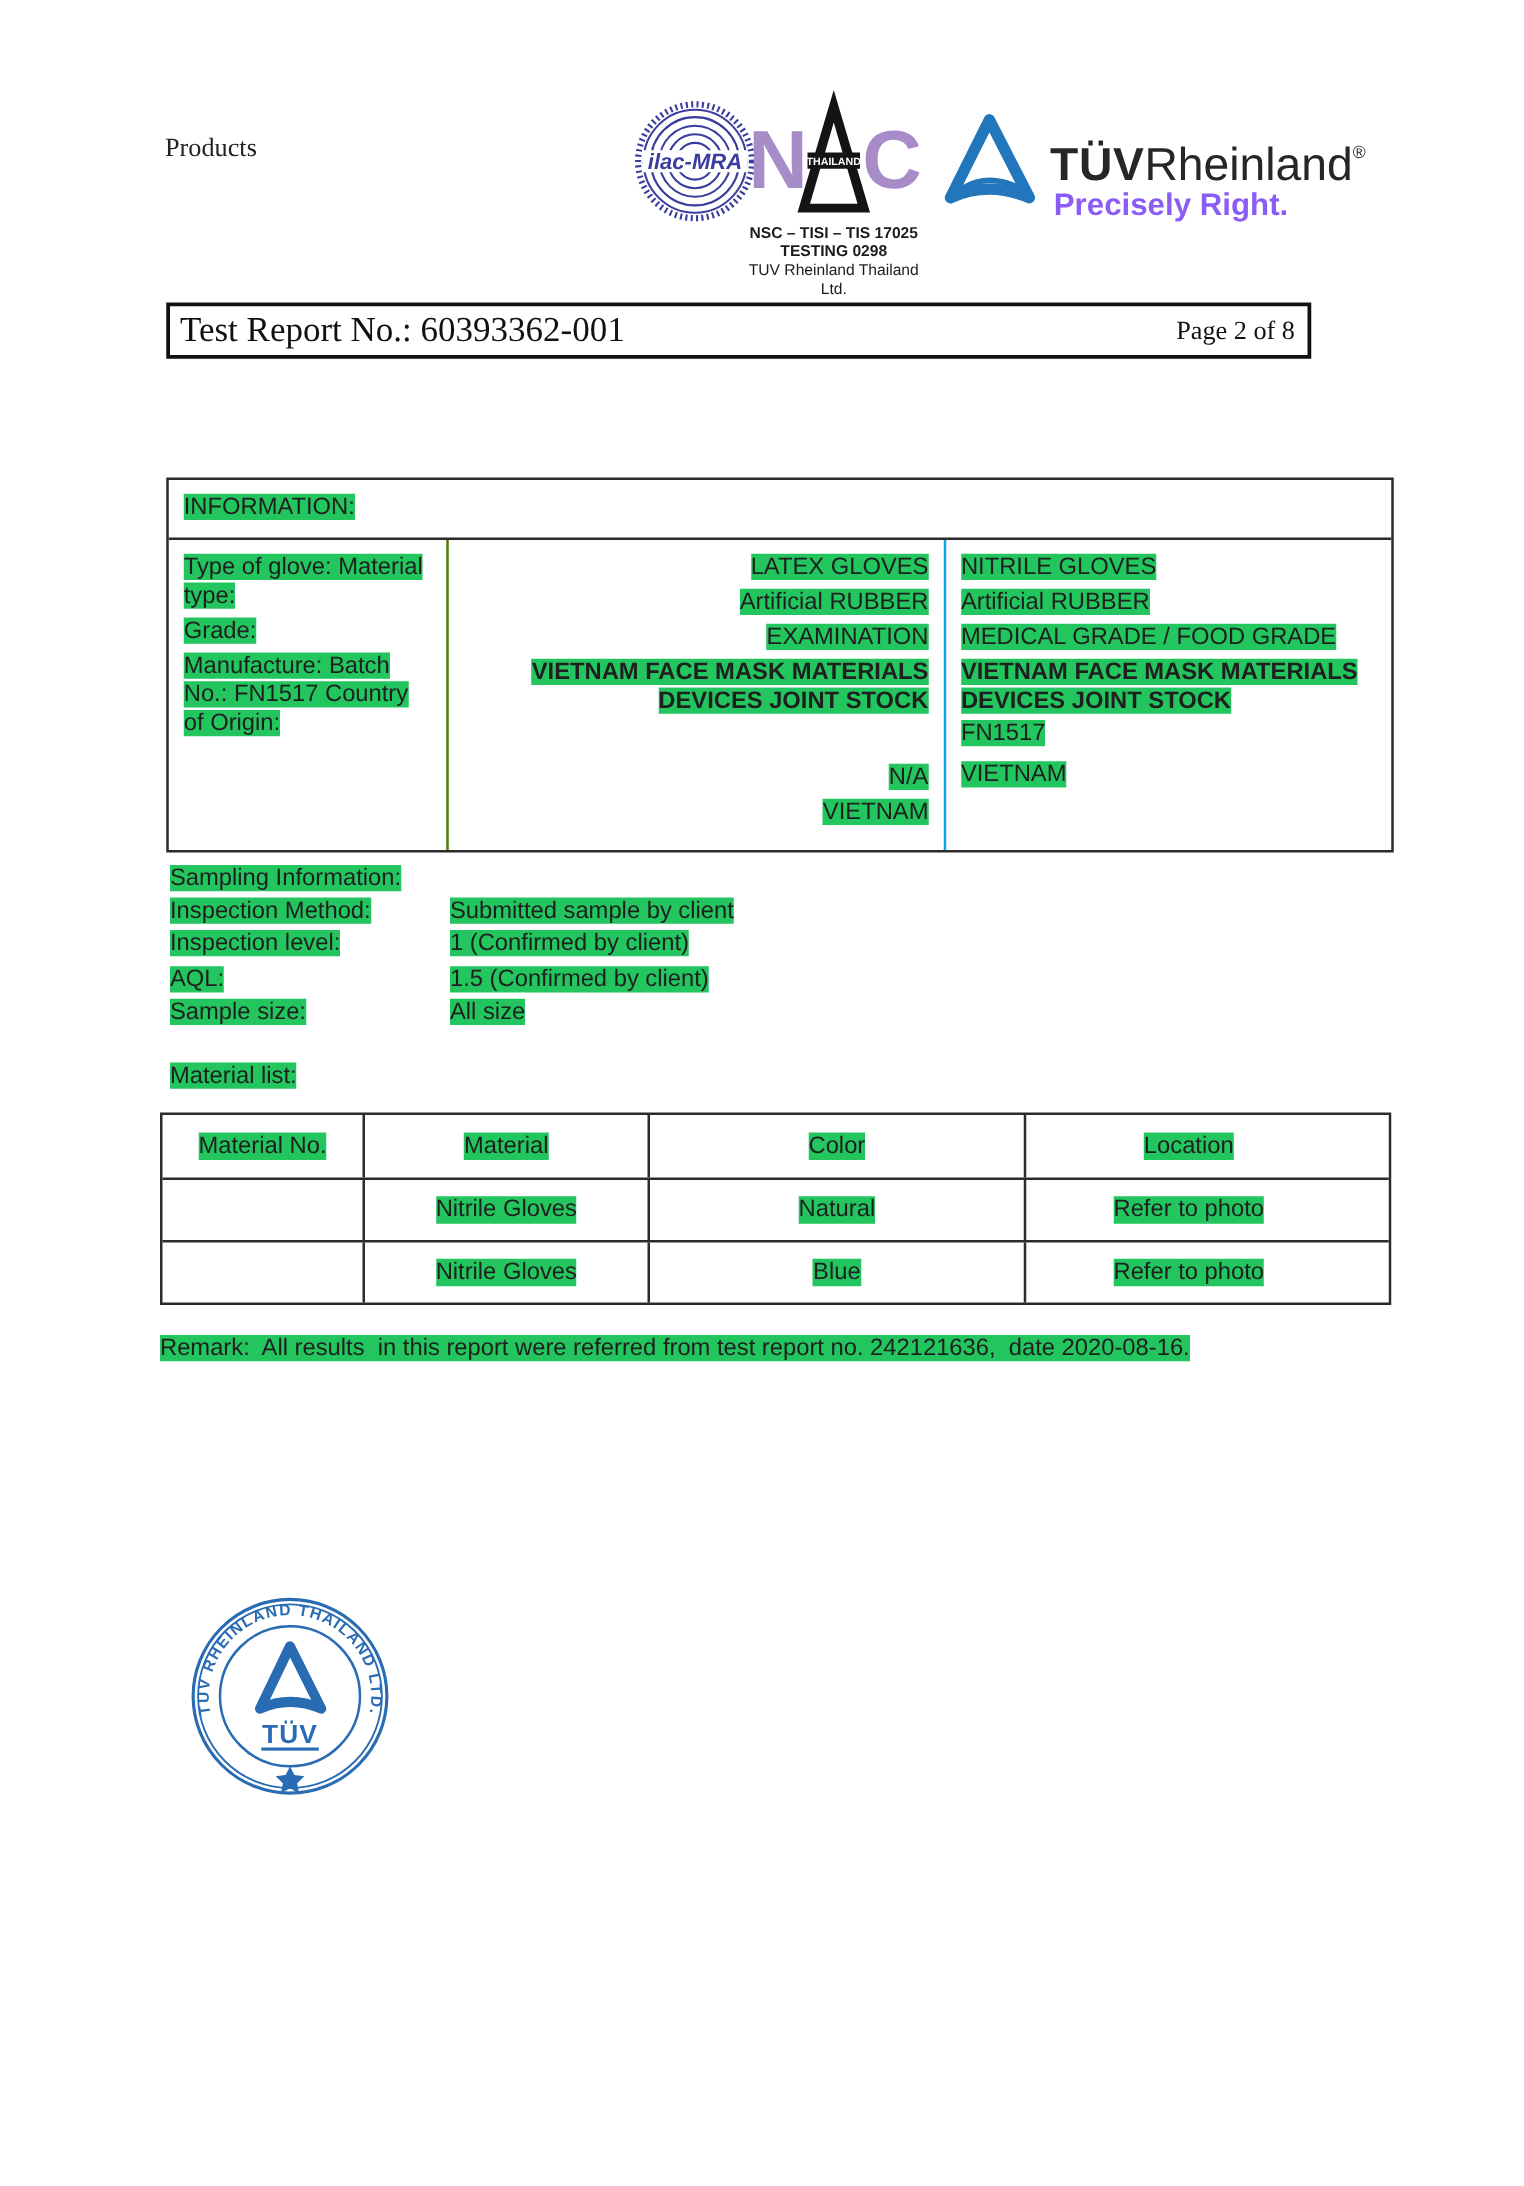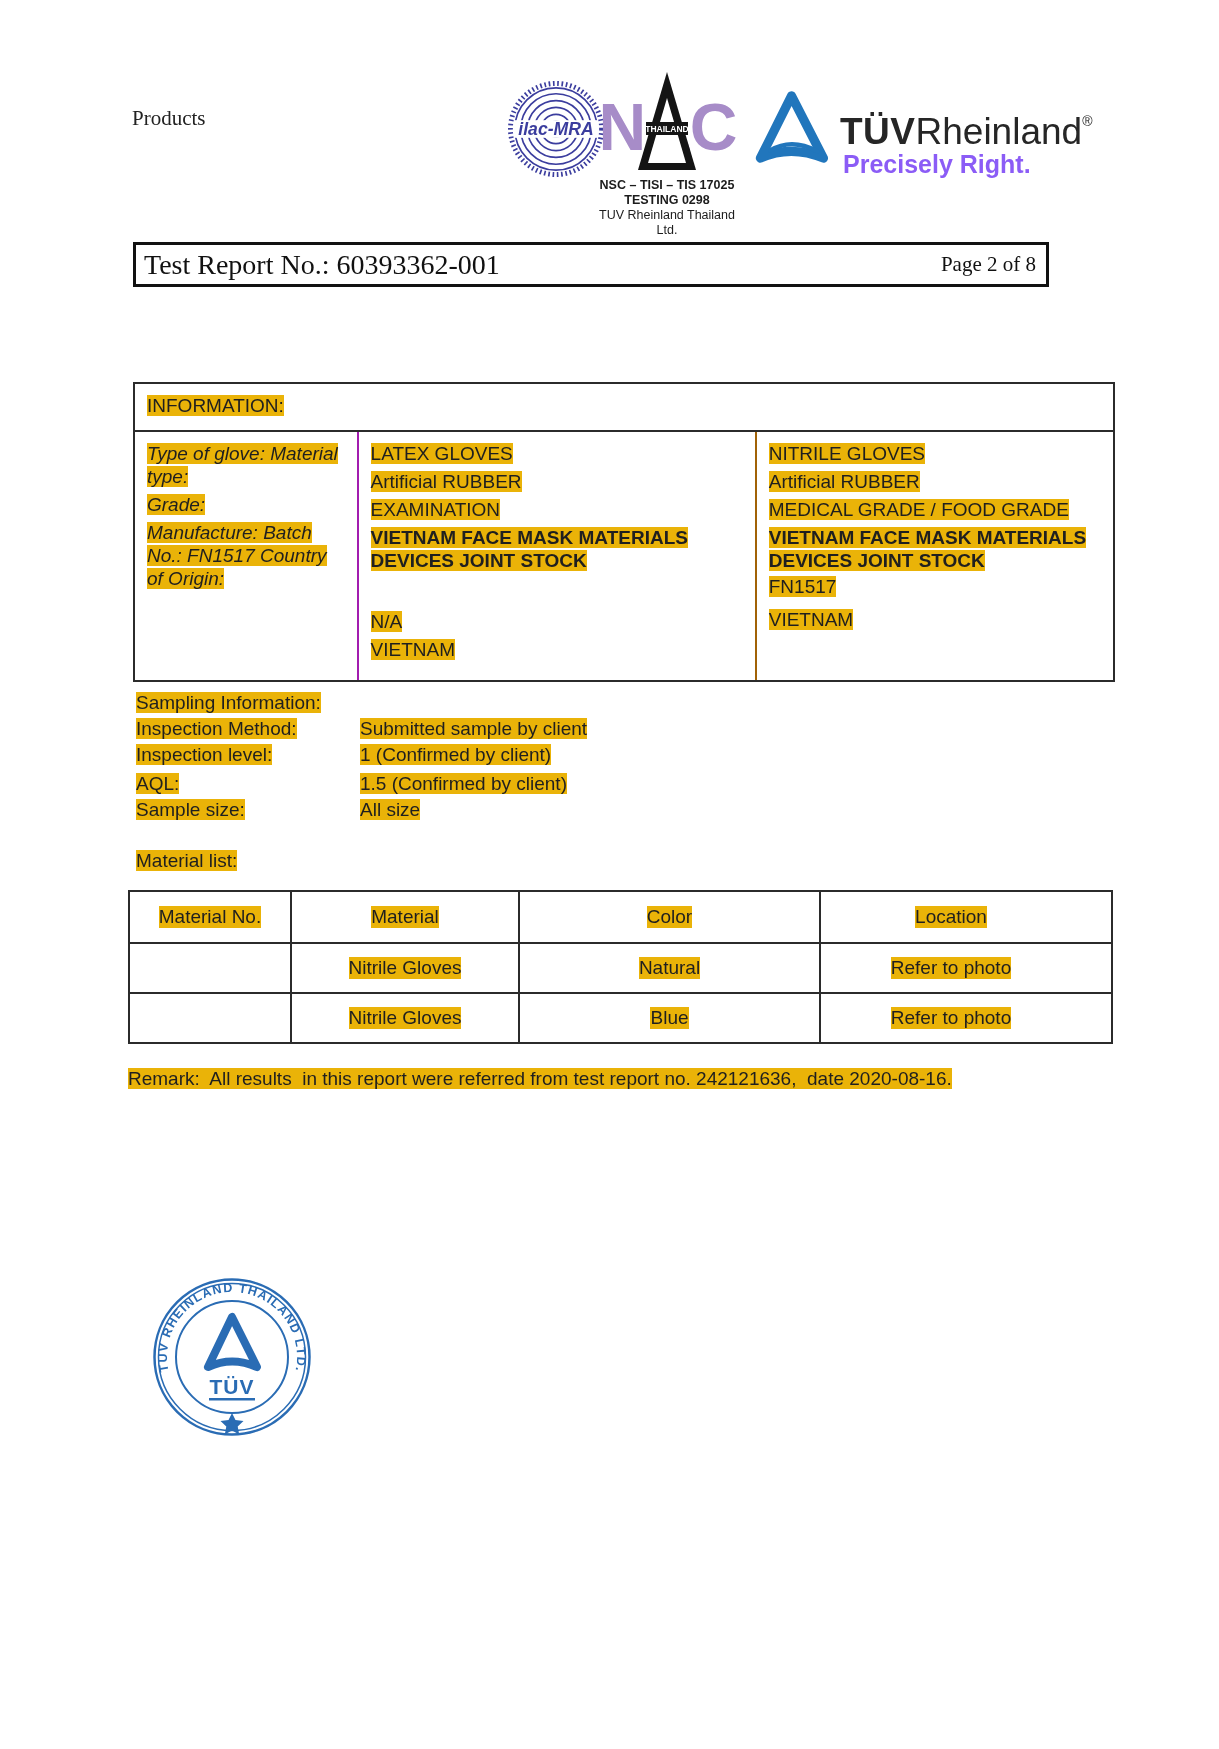--- a/index.html
+++ b/index.html
@@ -2,21 +2,21 @@
 <html style="--ilac-blue: #3b3d9e; --nac-purple: #a78cc8; --tuv-blue: #2176bc; --stamp-blue: #2a6cb4;"><head>
 <meta charset="utf-8">
 <style>
   * { margin:0; padding:0; box-sizing:border-box; }
   html,body { background:#ffffff; }
   .page {
     position:relative; width:1219px; height:1749px; background:#ffffff;
     font-family:"Liberation Sans", sans-serif; color:#1f1f1f; overflow:hidden;
   }
   .serif { font-family:"Liberation Serif", serif; }
-  .hl { background:#eab308; }
+  .hl { background:#22c55e; }
 
   
   .products { position:absolute; left:132px; top:106px; font-size:21px; color:#222; }
 
   
   .ilac-logo { position:absolute; left:506px; top:80px;font-style:italic; }
   .nac-logo  { position:absolute; left:592px; top:70px; width:150px; text-align:center; }
   .nac-lines { margin-top:2px; line-height:15px; font-size:12.5px; color:#1c1c1c; }
   .nac-lines .b { font-weight:bold; }
   .tuv-logo  { position:absolute; left:752px; top:88px; }
@@ -37,22 +37,22 @@
 
   
   .info-table {
     position:absolute; left:133px; top:382px; width:982px;
     border:2px solid #2b2b2b; font-size:19px;
   }
   .info-title-row { height:48px; border-bottom:2px solid #2b2b2b; padding:11px 0 0 12px; }
   .info-body { display:flex; }
   .info-col { padding:10px 12px 14px 12px; min-height:229px; }
   .info-col p { line-height:23px; margin:0 0 5px 0; }
-  .col-labels  { width:224px; border-right:2px solid #a21caf;font-style:italic; }
-  .col-latex   { width:399px; border-right:2px solid #a16207; }
+  .col-labels  { width:224px; border-right:2px solid #4d7c0f; }
+  .col-latex   { width:399px; border-right:2px solid #0ea5e9;text-align:right; }
   .col-nitrile { width:357px; }
   .info-col .bold { font-weight:bold; }
   .gap-lg { margin-bottom:38px !important; }
   .gap-sm { margin-bottom:10px !important; }
 
   
   .sampling { position:absolute; left:136px; top:690px; font-size:19px; line-height:26px; }
   .sampling-row { display:flex; }
   .sampling-row .lab { width:224px; }
 

